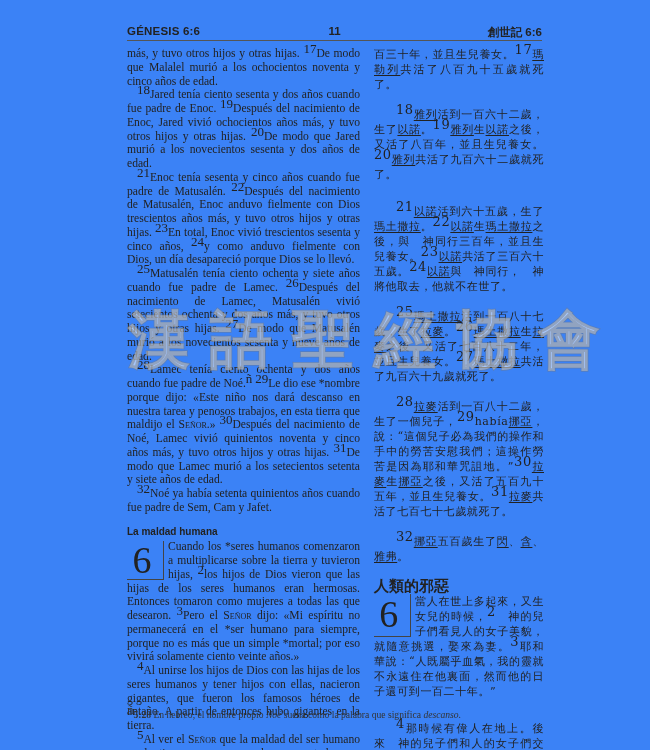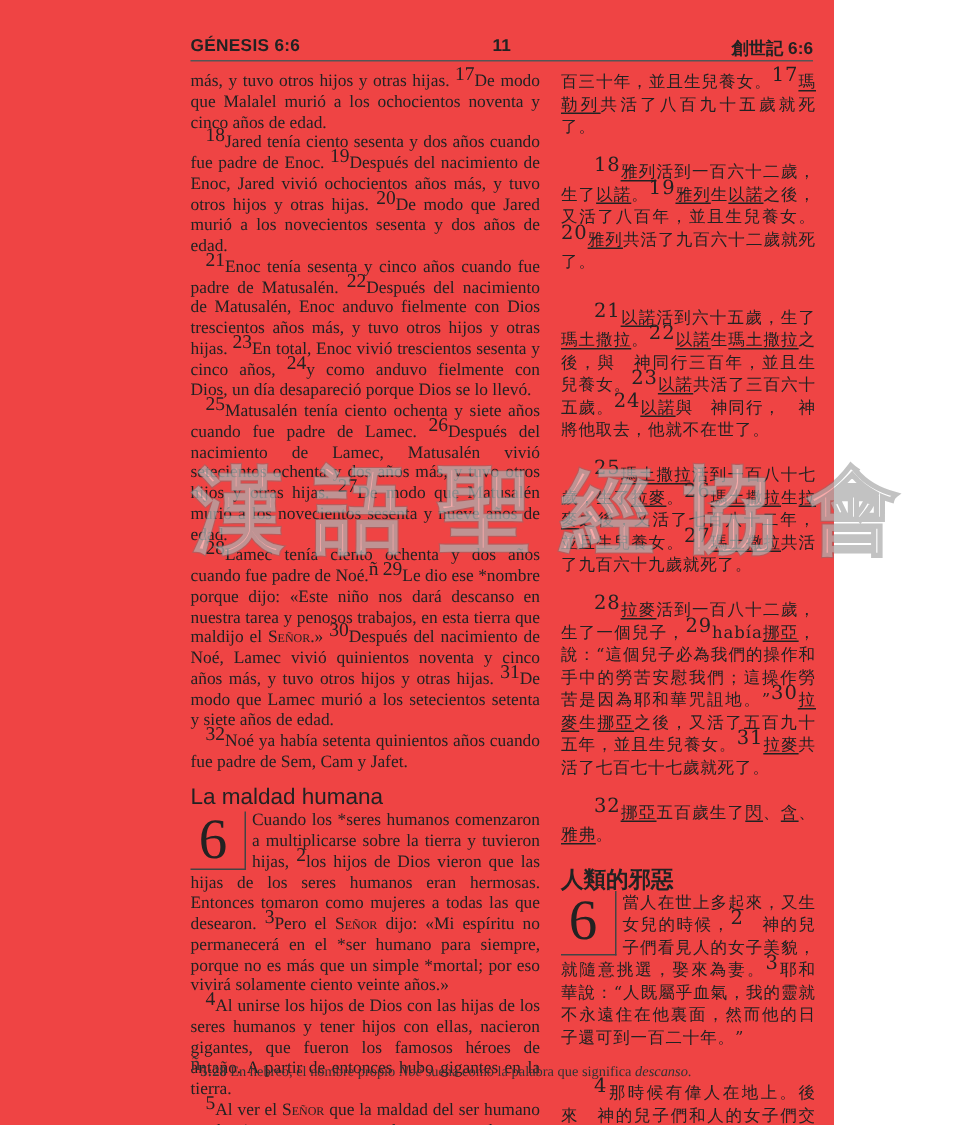--- a/index.html
+++ b/index.html
@@ -1,38 +1,38 @@
 <!DOCTYPE html>
 <html><head>
 <meta charset="utf-8">
 <style>
   html, body { margin: 0; padding: 0; background: #ffffff; }
   body { width: 650px; height: 750px; position: relative; overflow: hidden; }
-  .page { position: absolute; left: 0; top: 0; width: 556px; height: 750px; background: #ef4444; }
+  .page { position: absolute; left: 0; top: 0; width: 650px; height: 750px; background: #3b82f6; }
   .header { position: absolute; left: 127px; top: 22px; width: 415px; height: 20px;
             font-family: "Liberation Sans", sans-serif; font-weight: bold; font-size: 11.5px; color: #222; }
   .header .left { position: absolute; left: 0; top: 3px; letter-spacing: 0.2px; }
   .header .center { position: absolute; left: 0; right: 0; top: 3px; text-align: center; }
   .header .right { position: absolute; right: 0; top: 3px; }
   .rule { position: absolute; left: 127px; top: 40px; width: 415px; height: 0; border-top: 1.3px solid #555; }
   .col-es { position: absolute; left: 127px; top: 47px; width: 233px;
             font-family: "Liberation Serif", serif; font-size: 11.6px; line-height: 13.75px; color: #222;
             text-align: justify; }
   .col-es p { margin: 0; text-indent: 0; }
   .col-es p.ind { text-indent: 10px; }
   .col-zh { position: absolute; left: 374px; top: 47px; width: 170px;
             font-family: "DejaVu Serif", serif; font-size: 11px; line-height: 15px; color: #222;
             letter-spacing: 0.6px; text-align: justify; }
   .col-zh p { margin: 0; }
   .col-zh p.ind { text-indent: 22px; }
   .col-zh .gap1 { height: 15px; }
   .col-zh .gap2 { height: 22px; }
   sup { font-size: 13px; vertical-align: 4px; line-height: 0; }
   .sc { font-variant: small-caps; }
-  .heading-es { font-family: "Liberation Sans", sans-serif; font-weight: normal; font-size: 15px; margin: 10px 0 2px 0 !important; }
+  .heading-es { font-family: "Liberation Sans", sans-serif; font-weight: bold; font-size: 10px; margin: 10px 0 2px 0 !important; }
   .heading-zh { font-family: "DejaVu Sans", sans-serif; font-weight: bold; font-size: 15px; margin: 0 0 1px 0; letter-spacing: 0; }
   .dropcap { float: left; font-family: "Liberation Serif", serif; font-size: 38px; line-height: 38px;
              width: 30px; height: 38px; padding-right: 6px; margin-right: 4px; margin-top: 1px;
              border-right: 1px solid #444; border-bottom: 1px solid #444; text-align: center; }
   .zh-drop { float: left; font-family: "Liberation Serif", serif; font-size: 38px; line-height: 40px;
              width: 30px; height: 42px; padding-right: 6px; margin-right: 4px;
              border-right: 1px solid #444; border-bottom: 1px solid #444; text-align: center; }
   .ul { text-decoration: underline; text-underline-offset: 2px; }
   .footnote { position: absolute; left: 127px; top: 709px; width: 420px;
               font-family: "Liberation Serif", serif; font-size: 9.6px; color: #333; }

